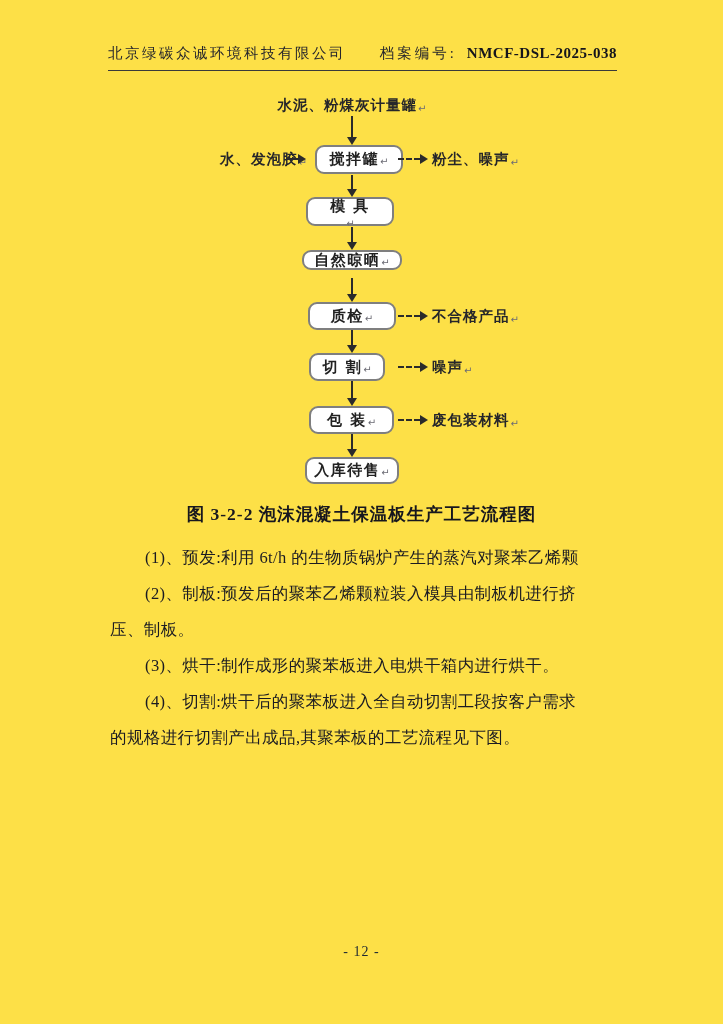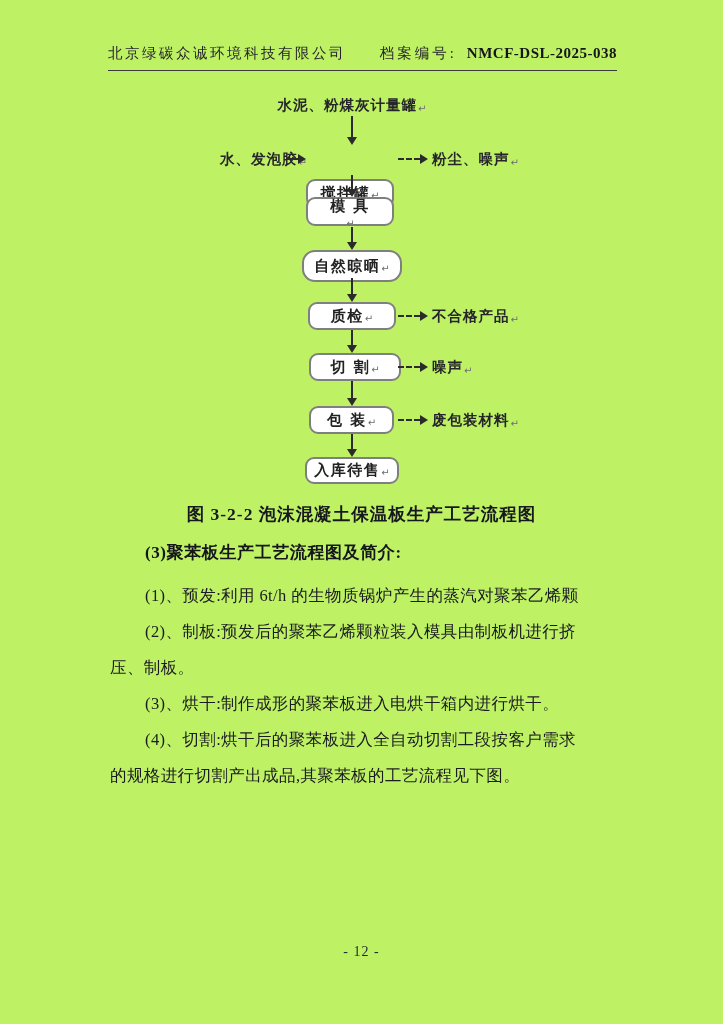--- a/index.html
+++ b/index.html
@@ -1,20 +1,20 @@
 <!DOCTYPE html>
 <html><head>
 <meta charset="utf-8">
 <style>
   * { margin:0; padding:0; box-sizing:border-box; }
   html,body { background:#ffffff; }
   .page {
     position:relative;
     width:723px; height:1024px;
-    background:#bef264;
+    background:#fde047;
     font-family:"Liberation Serif","DejaVu Serif",serif;
     color:#1c1c22;
     overflow:hidden;
   }
   
   .header {
     position:absolute; left:108px; top:44px; width:509px;
     display:flex; justify-content:space-between; align-items:flex-end;
     padding-bottom:7px;
     border-bottom:1.5px solid #3a3a3a;
@@ -91,21 +91,21 @@
     </span>
   </div>
 
   <div class="flowchart">
 
     <div class="flabel" style="left:352px; top:96px; transform:translateX(-50%);"><span>水泥、粉煤灰计量罐</span><span class="pmark">↵</span></div>
 
     <div class="vline" style="left:351px; top:116px; height:21px;"></div>
     <div class="vhead" style="left:347px; top:137px;"></div>
 
-    <div class="fbox" style="left:306px; top:145px; width:88px; height:29px;margin-top:34px;">
+    <div class="fbox" style="left:315px; top:145px; width:88px; height:29px;">
         <span>搅拌罐</span>
         <span class="pmark">↵</span>
       </div>
 
     <div class="flabel" style="left:220px; top:150px;"><span>水、发泡胶</span><span class="pmark">↵</span></div>
     <div class="hline" style="left:286px; top:158px; width:12px;"></div>
     <div class="rhead" style="left:298px; top:154px;"></div>
 
     <div class="dline" style="left:398px; top:158px; width:22px;"></div>
     <div class="rhead" style="left:420px; top:154px;"></div>
@@ -115,41 +115,41 @@
     <div class="vhead" style="left:347px; top:189px;"></div>
 
     <div class="fbox" style="left:306px; top:197px; width:88px; height:29px;flex-direction:column;">
         <span>模 具</span>
         <span class="pmark">↵</span>
       </div>
 
     <div class="vline" style="left:351px; top:227px; height:15px;"></div>
     <div class="vhead" style="left:347px; top:242px;"></div>
 
-    <div class="fbox" style="left:302px; top:250px; width:100px; height:32px;border-radius:13px;">
+    <div class="fbox" style="left:302px; top:250px; width:100px; height:20px;">
         <span>自然晾晒</span>
         <span class="pmark">↵</span>
       </div>
 
     <div class="vline" style="left:351px; top:278px; height:16px;"></div>
     <div class="vhead" style="left:347px; top:294px;"></div>
 
     <div class="fbox" style="left:308px; top:302px; width:88px; height:28px;">
         <span>质检</span>
         <span class="pmark">↵</span>
       </div>
 
     <div class="dline" style="left:398px; top:315px; width:22px;"></div>
     <div class="rhead" style="left:420px; top:311px;"></div>
     <div class="flabel" style="left:432px; top:307px;"><span>不合格产品</span><span class="pmark">↵</span></div>
 
     <div class="vline" style="left:351px; top:330px; height:15px;"></div>
     <div class="vhead" style="left:347px; top:345px;"></div>
 
-    <div class="fbox" style="left:309px; top:353px; width:92px; height:28px;">
+    <div class="fbox" style="left:309px; top:353px; width:76px; height:28px;">
         <span>切 割</span>
         <span class="pmark">↵</span>
       </div>
 
     <div class="dline" style="left:398px; top:366px; width:22px;"></div>
     <div class="rhead" style="left:420px; top:362px;"></div>
     <div class="flabel" style="left:432px; top:358px;"><span>噪声</span><span class="pmark">↵</span></div>
 
     <div class="vline" style="left:351px; top:381px; height:17px;"></div>
     <div class="vhead" style="left:347px; top:398px;"></div>
@@ -169,21 +169,20 @@
     <div class="fbox" style="left:305px; top:457px; width:94px; height:27px;">
         <span>入库待售</span>
         <span class="pmark">↵</span>
       </div>
 
   </div>
 
   <div class="caption">图 3-2-2 泡沫混凝土保温板生产工艺流程图</div>
 
   <div class="body-text">
-    <div class="heading">(3)聚苯板生产工艺流程图及简介:</div>
     <div class="line indent">(1)、预发:利用 6t/h 的生物质锅炉产生的蒸汽对聚苯乙烯颗</div>
     <div class="line indent">(2)、制板:预发后的聚苯乙烯颗粒装入模具由制板机进行挤</div>
     <div class="line">压、制板。</div>
     <div class="line indent">(3)、烘干:制作成形的聚苯板进入电烘干箱内进行烘干。</div>
     <div class="line indent">(4)、切割:烘干后的聚苯板进入全自动切割工段按客户需求</div>
     <div class="line">的规格进行切割产出成品,其聚苯板的工艺流程见下图。</div>
   </div>
 
   <div class="footer">- 12 -</div>
 

